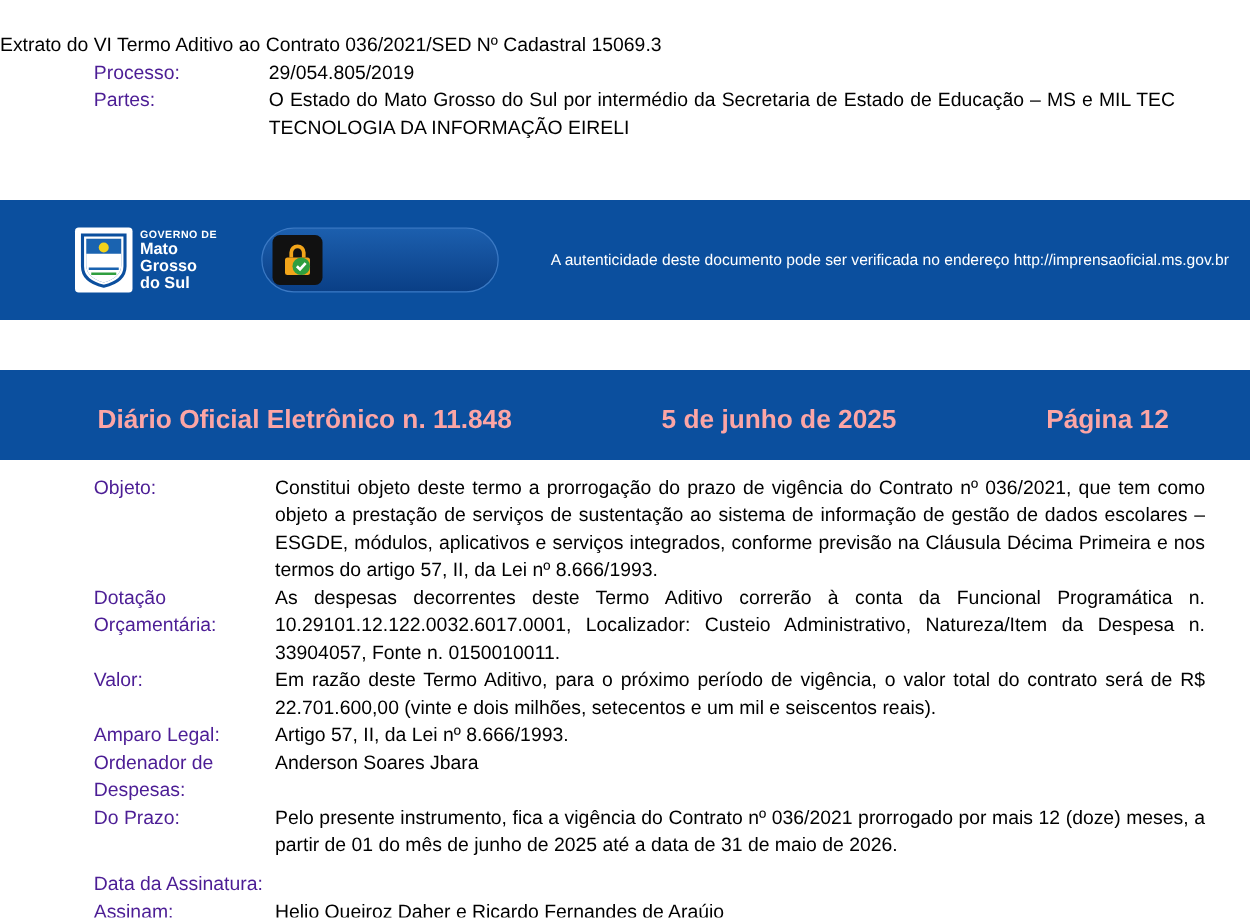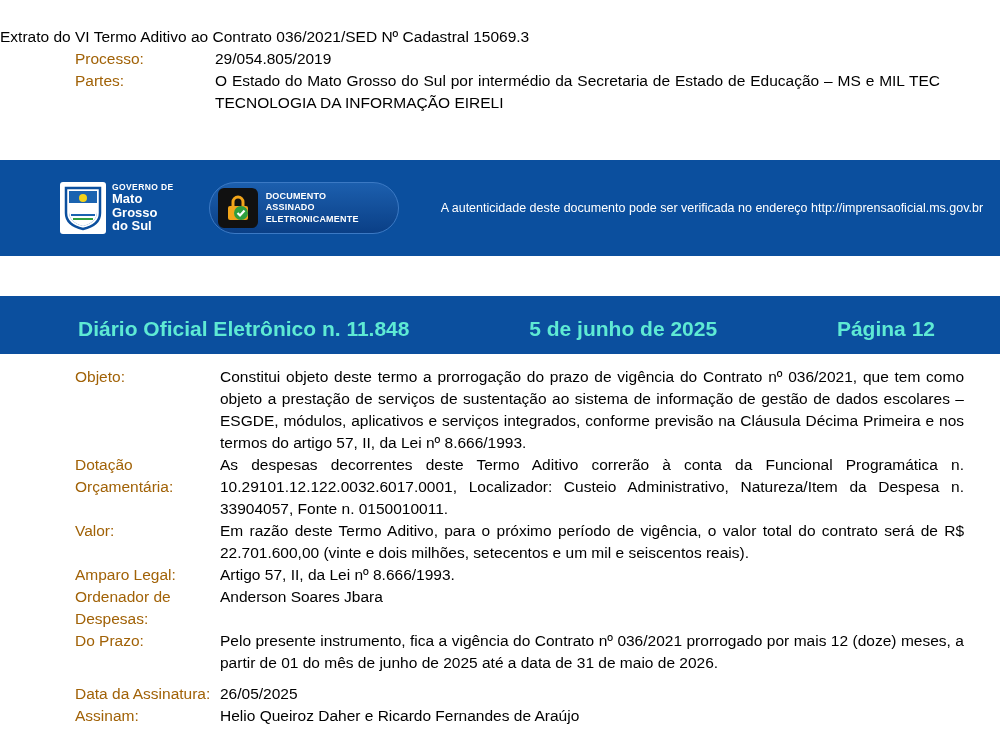--- a/index.html
+++ b/index.html
@@ -26,21 +26,21 @@
     display: flex;
     align-items: flex-start;
     font-size: 15.5px;
     line-height: 1.42;
   }
   .doc-row .label {
     width: 215px;
     min-width: 215px;
     padding-left: 75px;
     box-sizing: border-box;
-    color: #a16207;
+    color: #4c1d95;
   }
   .doc-row .value {
     flex: 1;
     padding-right: 60px;
     text-align: justify;
   }
   .full-line {
     padding-right: 60px;
     font-size: 15.5px;
     line-height: 1.42;
@@ -121,24 +121,24 @@
 
   
   .gap-white {
     height: 40px;
     background: #ffffff;
   }
 
   
   .diario-bar {
     background: #0b4f9e;
-    height: 58px;
-    display: flex;
-    align-items: center;
-    color: #5eead4;
+    height: 72px;
+    display: flex;
+    align-items: center;
+    color: #fca5a5;
     font-size: 21px;
     font-weight: bold;
     box-sizing: border-box;
     padding: 8px 65px 0 78px;
     justify-content: space-between;
   }
   .diario-bar .center { text-align: center; }
 
   
   .bottom-block {
@@ -187,25 +187,20 @@
 
   <div class="assinado">
     <div class="lock-badge">
       <svg width="30" height="30" viewBox="0 0 30 30" aria-hidden="true">
         <rect x="5" y="13" width="20" height="14" rx="2" fill="#f2a51a"></rect>
         <path d="M10 13 V9 a5 5 0 0 1 10 0 v4" fill="none" stroke="#f2a51a" stroke-width="3"></path>
         <circle cx="18" cy="20" r="7" fill="#2f9e3f"></circle>
         <path d="M14.5 20 l2.5 2.5 l4.5 -5" fill="none" stroke="#ffffff" stroke-width="2.2"></path>
       </svg>
     </div>
-    <div class="assinado-text">
-      <div>DOCUMENTO</div>
-      <div>ASSINADO</div>
-      <div>ELETRONICAMENTE</div>
-    </div>
   </div>
 
   <div class="auth-note">A autenticidade deste documento pode ser verificada no endereço http://imprensaoficial.ms.gov.br</div>
 </div>
 
 <div class="gap-white"></div>
 
 <div class="diario-bar">
   <div>Diário Oficial Eletrônico  n. 11.848</div>
   <div class="center">5 de junho de 2025</div>
@@ -241,21 +236,20 @@
 
   <div class="doc-row">
     <div class="label">Do Prazo:</div>
     <div class="value">Pelo presente instrumento, fica a vigência do Contrato nº 036/2021 prorrogado por mais 12 (doze) meses, a partir de 01 do mês de junho de 2025 até a data de 31 de maio de 2026.</div>
   </div>
 
   <div class="spacer-sm"></div>
 
   <div class="doc-row">
     <div class="label">Data da Assinatura:</div>
-    <div class="value">26/05/2025</div>
   </div>
 
   <div class="doc-row">
     <div class="label">Assinam:</div>
     <div class="value">Helio Queiroz Daher e Ricardo Fernandes de Araújo</div>
   </div>
 
 </div>
 
 </body></html>

